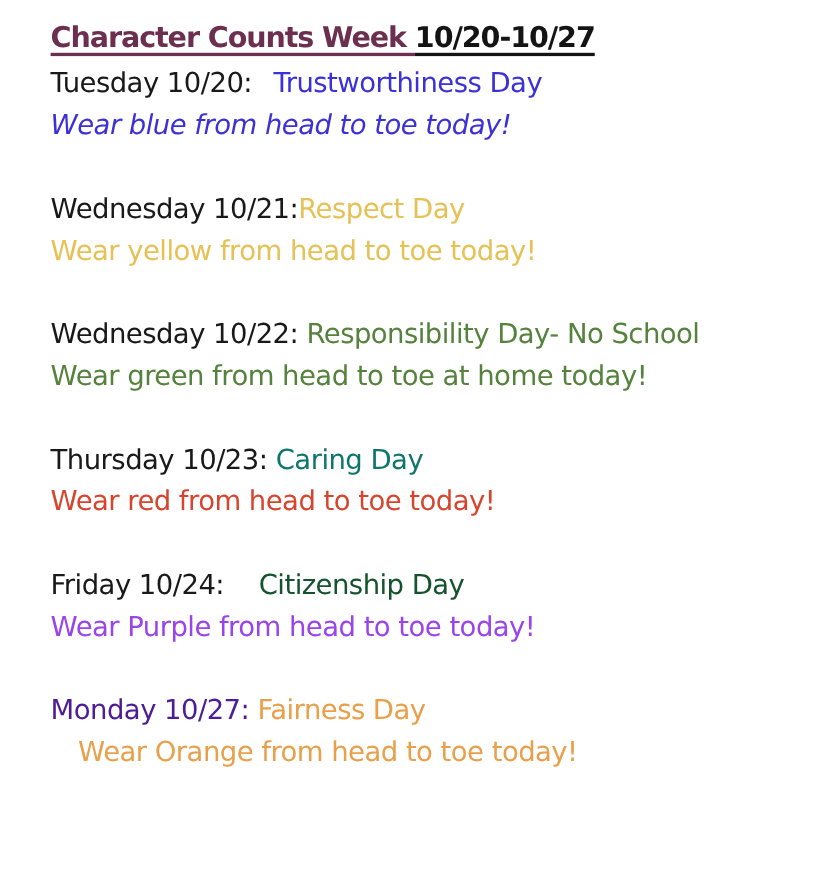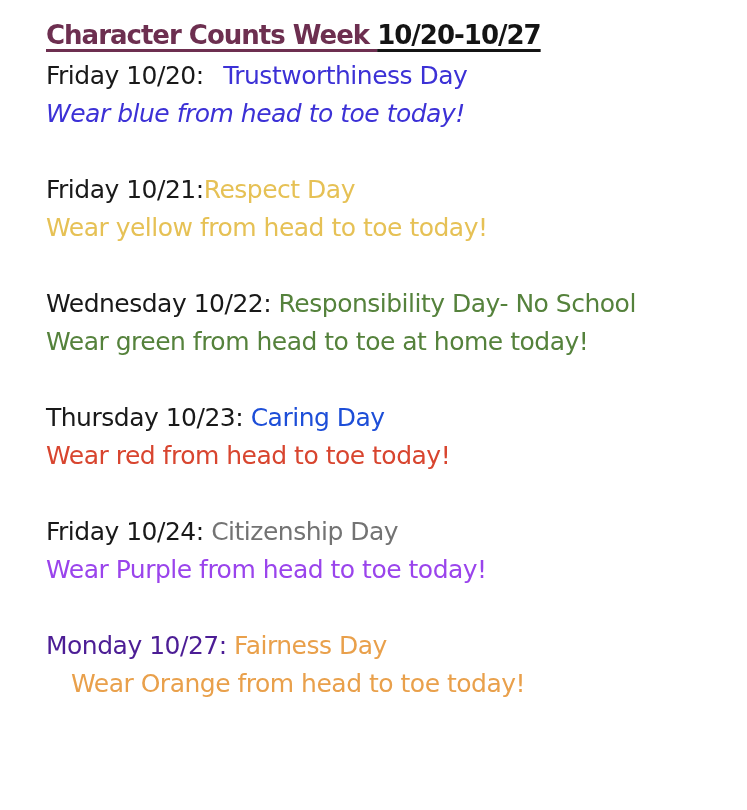--- a/index.html
+++ b/index.html
@@ -44,41 +44,41 @@
   }
 </style>
 </head>
 <body>
 
 <div class="page">
 
   <div class="title"><span class="u" style="color: rgb(109, 47, 80);">Character Counts Week </span><span class="u" style="color: rgb(20, 20, 20);">10/20-10/27</span></div>
 
   <div class="group">
-    <div class="line"><span style="color: rgb(25, 25, 25);">Friday 10/20: </span><span style="color: rgb(60, 49, 214); margin-left: 12px;">Trustworthiness Day</span></div>
+    <div class="line"><span style="color: rgb(25, 25, 25);">Tuesday 10/20: </span><span style="color: rgb(60, 49, 214); margin-left: 12px;">Trustworthiness Day</span></div>
     <div class="line" style="color: rgb(60, 49, 214); font-style: italic;">Wear blue from head to toe today!</div>
   </div>
 
   <div class="group">
-    <div class="line"><span style="color: rgb(25, 25, 25);">Friday 10/21:</span><span style="color: rgb(230, 193, 85);">Respect Day</span></div>
+    <div class="line"><span style="color: rgb(25, 25, 25);">Wednesday 10/21:</span><span style="color: rgb(230, 193, 85);">Respect Day</span></div>
     <div class="line" style="color: rgb(230, 193, 85);">Wear yellow from head to toe today!</div>
   </div>
 
   <div class="group">
     <div class="line"><span style="color: rgb(25, 25, 25);">Wednesday 10/22: </span><span style="color: rgb(85, 130, 60);">Responsibility Day- No School</span></div>
     <div class="line" style="color: rgb(85, 130, 60);">Wear green from head to toe at home today!</div>
   </div>
 
   <div class="group">
-    <div class="line"><span style="color: rgb(25, 25, 25);">Thursday 10/23: </span><span style="color: #1d4ed8; text-align: center;">Caring Day</span></div>
+    <div class="line"><span style="color: rgb(25, 25, 25);">Thursday 10/23: </span><span style="color: #0f766e; text-align: center;">Caring Day</span></div>
     <div class="line" style="color: rgb(216, 69, 47);">Wear red from head to toe today!</div>
   </div>
 
   <div class="group">
-    <div class="line"><span style="color: rgb(25, 25, 25);">Friday 10/24: </span><span style="color: #737373;">Citizenship Day</span></div>
+    <div class="line"><span style="color: rgb(25, 25, 25);">Friday 10/24: </span><span style="color: #14532d; margin-left: 24px;">Citizenship Day</span></div>
     <div class="line" style="color: rgb(154, 68, 236);">Wear Purple from head to toe today!</div>
   </div>
 
   <div class="group">
     <div class="line"><span style="color: #4c1d95;">Monday 10/27: </span><span style="color: rgb(233, 160, 75);">Fairness Day</span></div>
     <div class="line" style="color: rgb(233, 160, 75); margin-left: 25px;">Wear Orange from head to toe today!</div>
   </div>
 
 </div>
 

